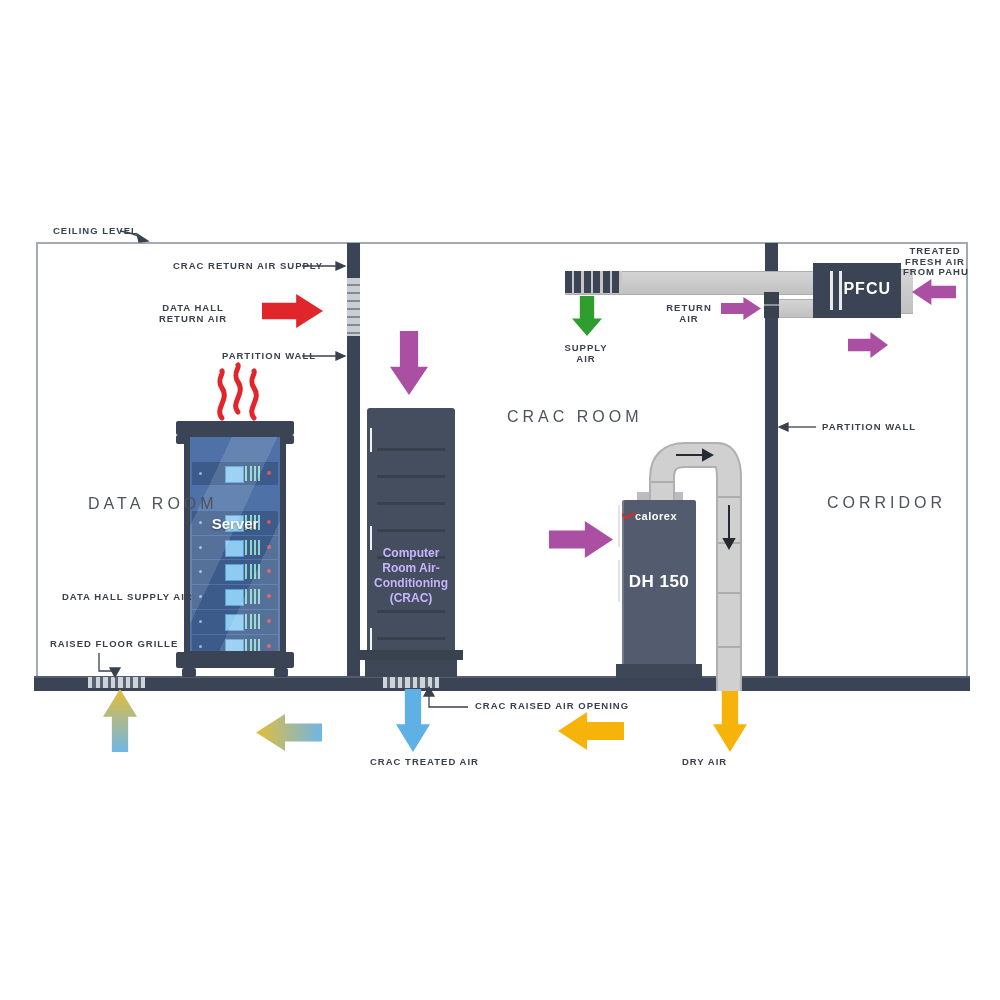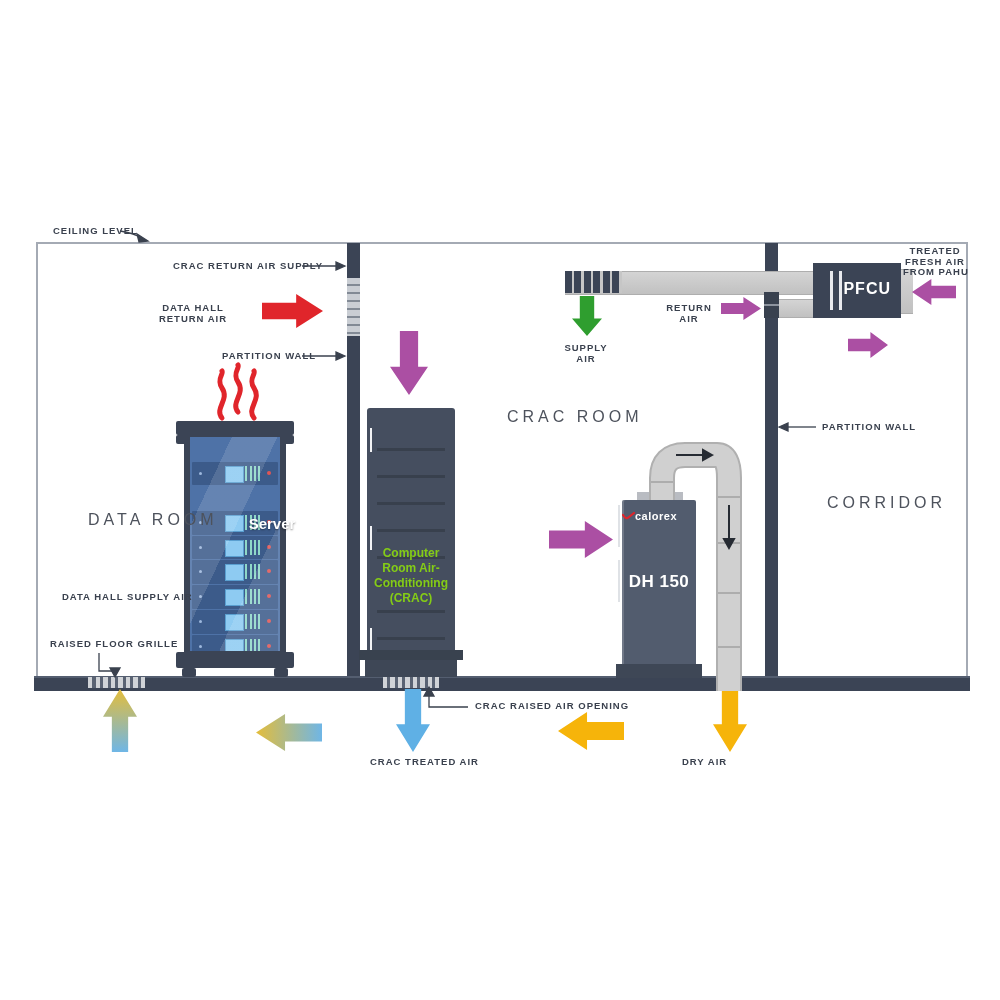--- a/index.html
+++ b/index.html
@@ -38,29 +38,29 @@
       background:linear-gradient(115deg,transparent 22%,rgba(255,255,255,.13) 22% 46%,transparent 46% 68%,rgba(255,255,255,.13) 68%);}
   .rrow{position:relative;height:23.7px;}
   .rrow.server{background:rgba(30,50,85,.35);margin:1px 2px;border-radius:1px;}
   .scr{position:absolute;left:38%;top:4px;width:17px;height:15px;background:#8ecbf2;border:1px solid #5a9fd0;}
   .slat{position:absolute;top:4px;width:2px;height:15px;background:#8fd8c8;}
   .led{position:absolute;right:7px;top:9px;width:4px;height:4px;border-radius:50%;background:#e05555;}
   .dot{position:absolute;left:7px;top:10px;width:3px;height:3px;border-radius:50%;background:#9db8dd;}
   .vgroup{position:absolute;top:4px;width:24px;}
   .vline{height:2px;background:#c9d45e;margin-bottom:2px;}
   .rack-label{position:absolute;left:184px;top:515px;width:102px;text-align:center;color:#fff;
-      font-size:15px;font-weight:700;z-index:5;text-shadow:0 1px 2px rgba(0,0,0,.45);margin-left:37px;}
+      font-size:15px;font-weight:700;z-index:5;text-shadow:0 1px 2px rgba(0,0,0,.45);}
 
   
   .crac{position:absolute;left:367px;top:408px;width:88px;height:250px;background:var(--crac_body);
         border-radius:3px 3px 0 0;z-index:2;}
   .crac-vents{position:absolute;left:10px;right:10px;top:16px;bottom:14px;
         background:repeating-linear-gradient(to bottom,transparent 0 24px,#38404d 24px 27px);}
   .crac-dash{position:absolute;left:3px;width:2px;height:24px;background:#f2f3f5;}
-  .crac-text{position:absolute;left:0;top:138px;width:100%;text-align:center;color:#84cc16;
+  .crac-text{position:absolute;left:0;top:138px;width:100%;text-align:center;color:#c4b5fd;
         font-size:12px;font-weight:700;line-height:15px;}
   .crac-base1{position:absolute;left:359px;top:650px;width:104px;height:10px;background:#39424f;z-index:2;}
   .crac-base2{position:absolute;left:365px;top:660px;width:92px;height:17px;background:#3e4756;z-index:2;}
 
   
   .duct{position:absolute;background:linear-gradient(to bottom,#d4d4d4,#c1c1c1);
         border-top:1px solid #aeaeae;border-bottom:1px solid #aeaeae;z-index:3;}
   .diffuser{position:absolute;left:565px;top:271px;width:57px;height:22px;z-index:4;
         background:repeating-linear-gradient(to right,var(--wall) 0 7px,#c6c6c6 7px 9.5px);}
   .wall-conn{position:absolute;left:764px;top:292px;width:15px;height:26px;background:#39414f;z-index:4;}
@@ -276,21 +276,21 @@
     </g>
   </svg>
 
   <div class="lbl" style="left:53px;top:225px;">CEILING LEVEL</div>
   <div class="lbl" style="left:173px;top:260px;">CRAC RETURN AIR SUPPLY</div>
   <div class="lbl ctr" style="left:158px;top:302px;width:70px;">
     <div>DATA HALL</div>
     <div>RETURN AIR</div>
   </div>
   <div class="lbl" style="left:222px;top:350px;">PARTITION WALL</div>
-  <div class="room-lbl" style="left:88px;top:495px;margin-top:16px;">DATA ROOM</div>
+  <div class="room-lbl" style="left:88px;top:495px;">DATA ROOM</div>
   <div class="room-lbl" style="left:507px;top:408px;">CRAC ROOM</div>
   <div class="room-lbl" style="left:827px;top:494px;">CORRIDOR</div>
   <div class="lbl" style="left:62px;top:591px;">DATA HALL SUPPLY AIR</div>
   <div class="lbl" style="left:50px;top:638px;">RAISED FLOOR GRILLE</div>
   <div class="lbl ctr" style="left:556px;top:342px;width:60px;">
     <div>SUPPLY</div>
     <div>AIR</div>
   </div>
   <div class="lbl ctr" style="left:659px;top:302px;width:60px;">
     <div>RETURN</div>

